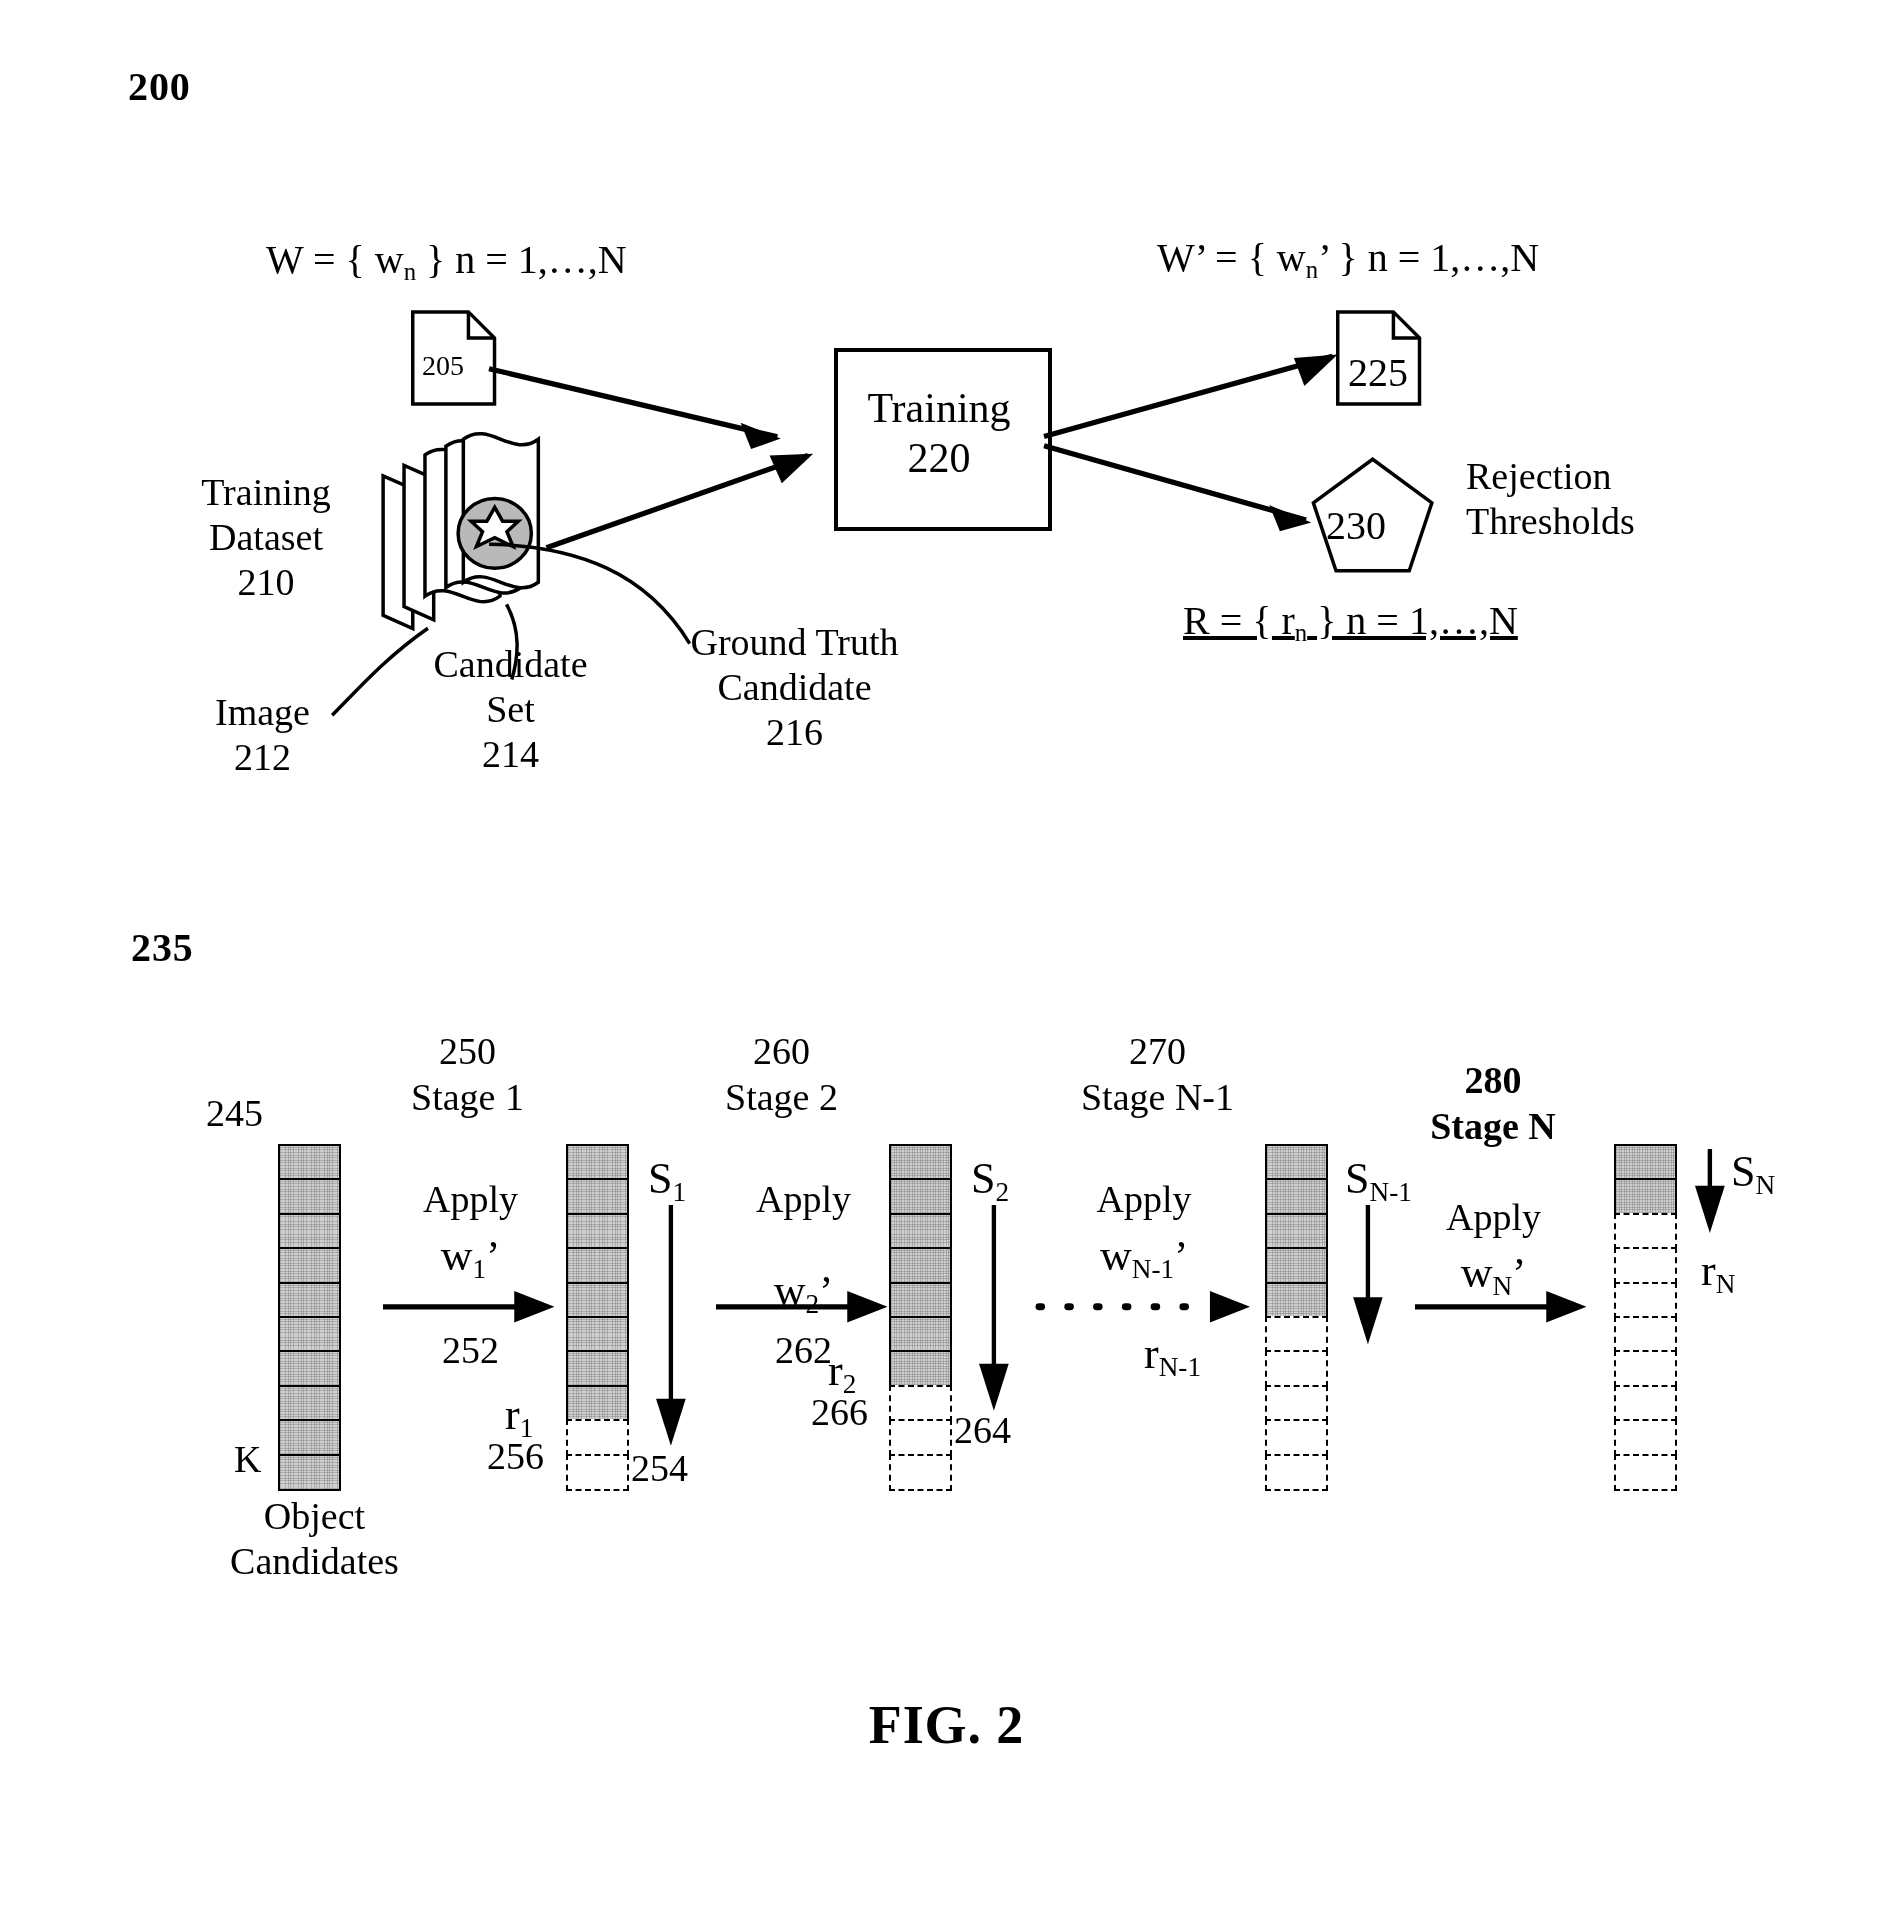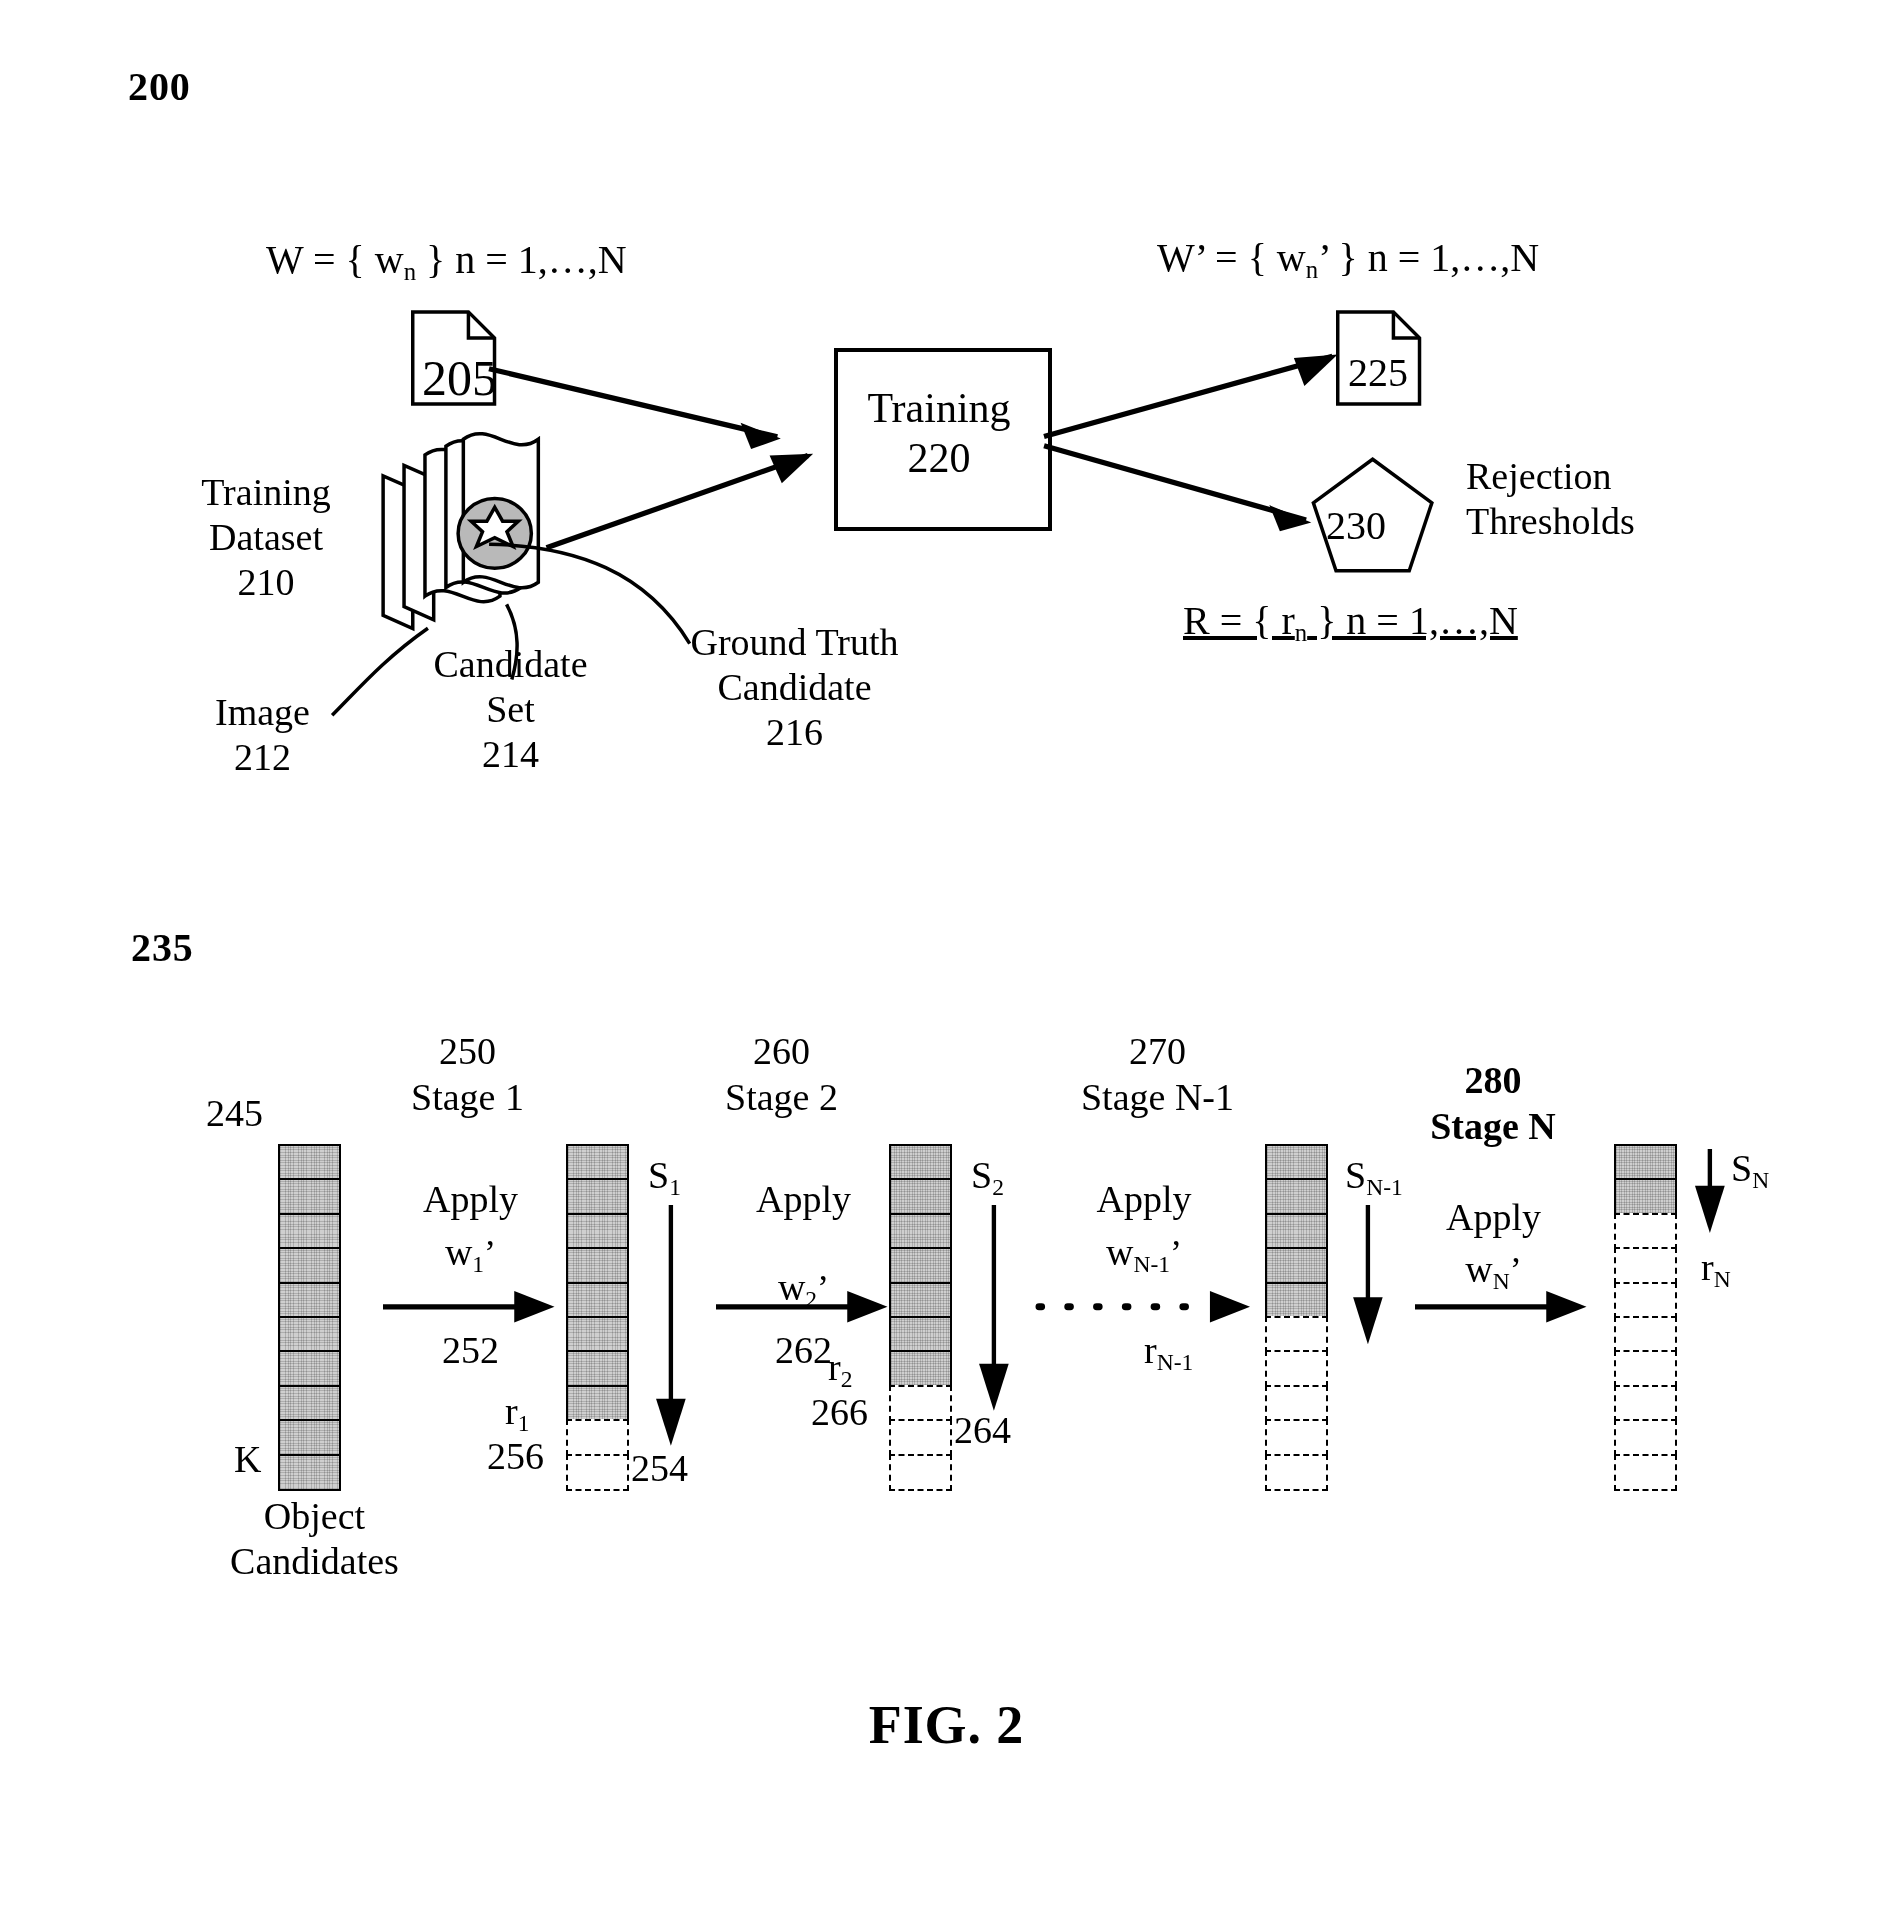--- a/index.html
+++ b/index.html
@@ -16,37 +16,37 @@
   .figcap{font-weight:bold;font-size:54px;letter-spacing:0.9px;}
   .colbar{position:absolute;width:63px;}
   .cell{box-sizing:border-box;height:37px;border:2.6px solid #000;border-bottom-width:2.6px;
         background-color:#cfcfcf;
         background-image:repeating-linear-gradient(0deg,rgba(0,0,0,.16) 0 0.9px,transparent 0.9px 2.6px),
                          repeating-linear-gradient(90deg,rgba(0,0,0,.16) 0 0.9px,transparent 0.9px 2.6px);
         margin-bottom:-2.6px;}
   .cell.empty{background:#fff;border:2.6px dashed #000;}
   .stagehead{font-size:38px;text-align:center;line-height:1.2;}
   .lbl{font-size:38px;}
-  .lblsub{font-size:38px;}
+  .lblsub{font-size:44px;}
   .lblsub sub{font-size:0.62em;vertical-align:-0.28em;}
 </style>
 </head>
 <body>
 
 <div class="abs fignum" style="left:128px;top:63px;">200</div>
 
 <div class="abs eq" style="left:266px;top:236px;">
   <span>W = { w</span><sub>n</sub><span> } n = 1,…,N</span>
 </div>
 
 <svg class="abs" width="87" height="96" style="left:411px;top:310px;" viewBox="0 0 100 110">
   <path d="M2,2 H66 L96,32 V108 H2 Z" fill="#fff" stroke="#000" stroke-width="4"></path>
   <path d="M66,2 V32 H96" fill="none" stroke="#000" stroke-width="4"></path>
 </svg>
-<div class="abs txt" style="left:422px;top:349px;font-size:50px;text-align:right;">205</div>
+<div class="abs txt" style="left:422px;top:349px;font-size:28px;text-align:right;">205</div>
 
 <svg class="abs" width="332" height="114" style="left:489px;top:365px;" viewBox="0 0 380 130">
   <line x1="0" y1="4" x2="330" y2="82" stroke="#000" stroke-width="6"></line>
   <polygon points="334,84 288,66 300,96" fill="#000"></polygon>
 </svg>
 
 <svg class="abs" width="245" height="218" style="left:367px;top:441px;" viewBox="0 0 280 250">
   <path d="M18,40 L18,200 L52,215 L52,55 Z" fill="#fff" stroke="#000" stroke-width="4"></path>
   <path d="M42,28 L42,190 L76,205 L76,43 Z" fill="#fff" stroke="#000" stroke-width="4"></path>
   <path d="M66,16 C96,-6 122,38 152,16 L152,178 C122,200 96,156 66,178 Z" fill="#fff" stroke="#000" stroke-width="4"></path>

